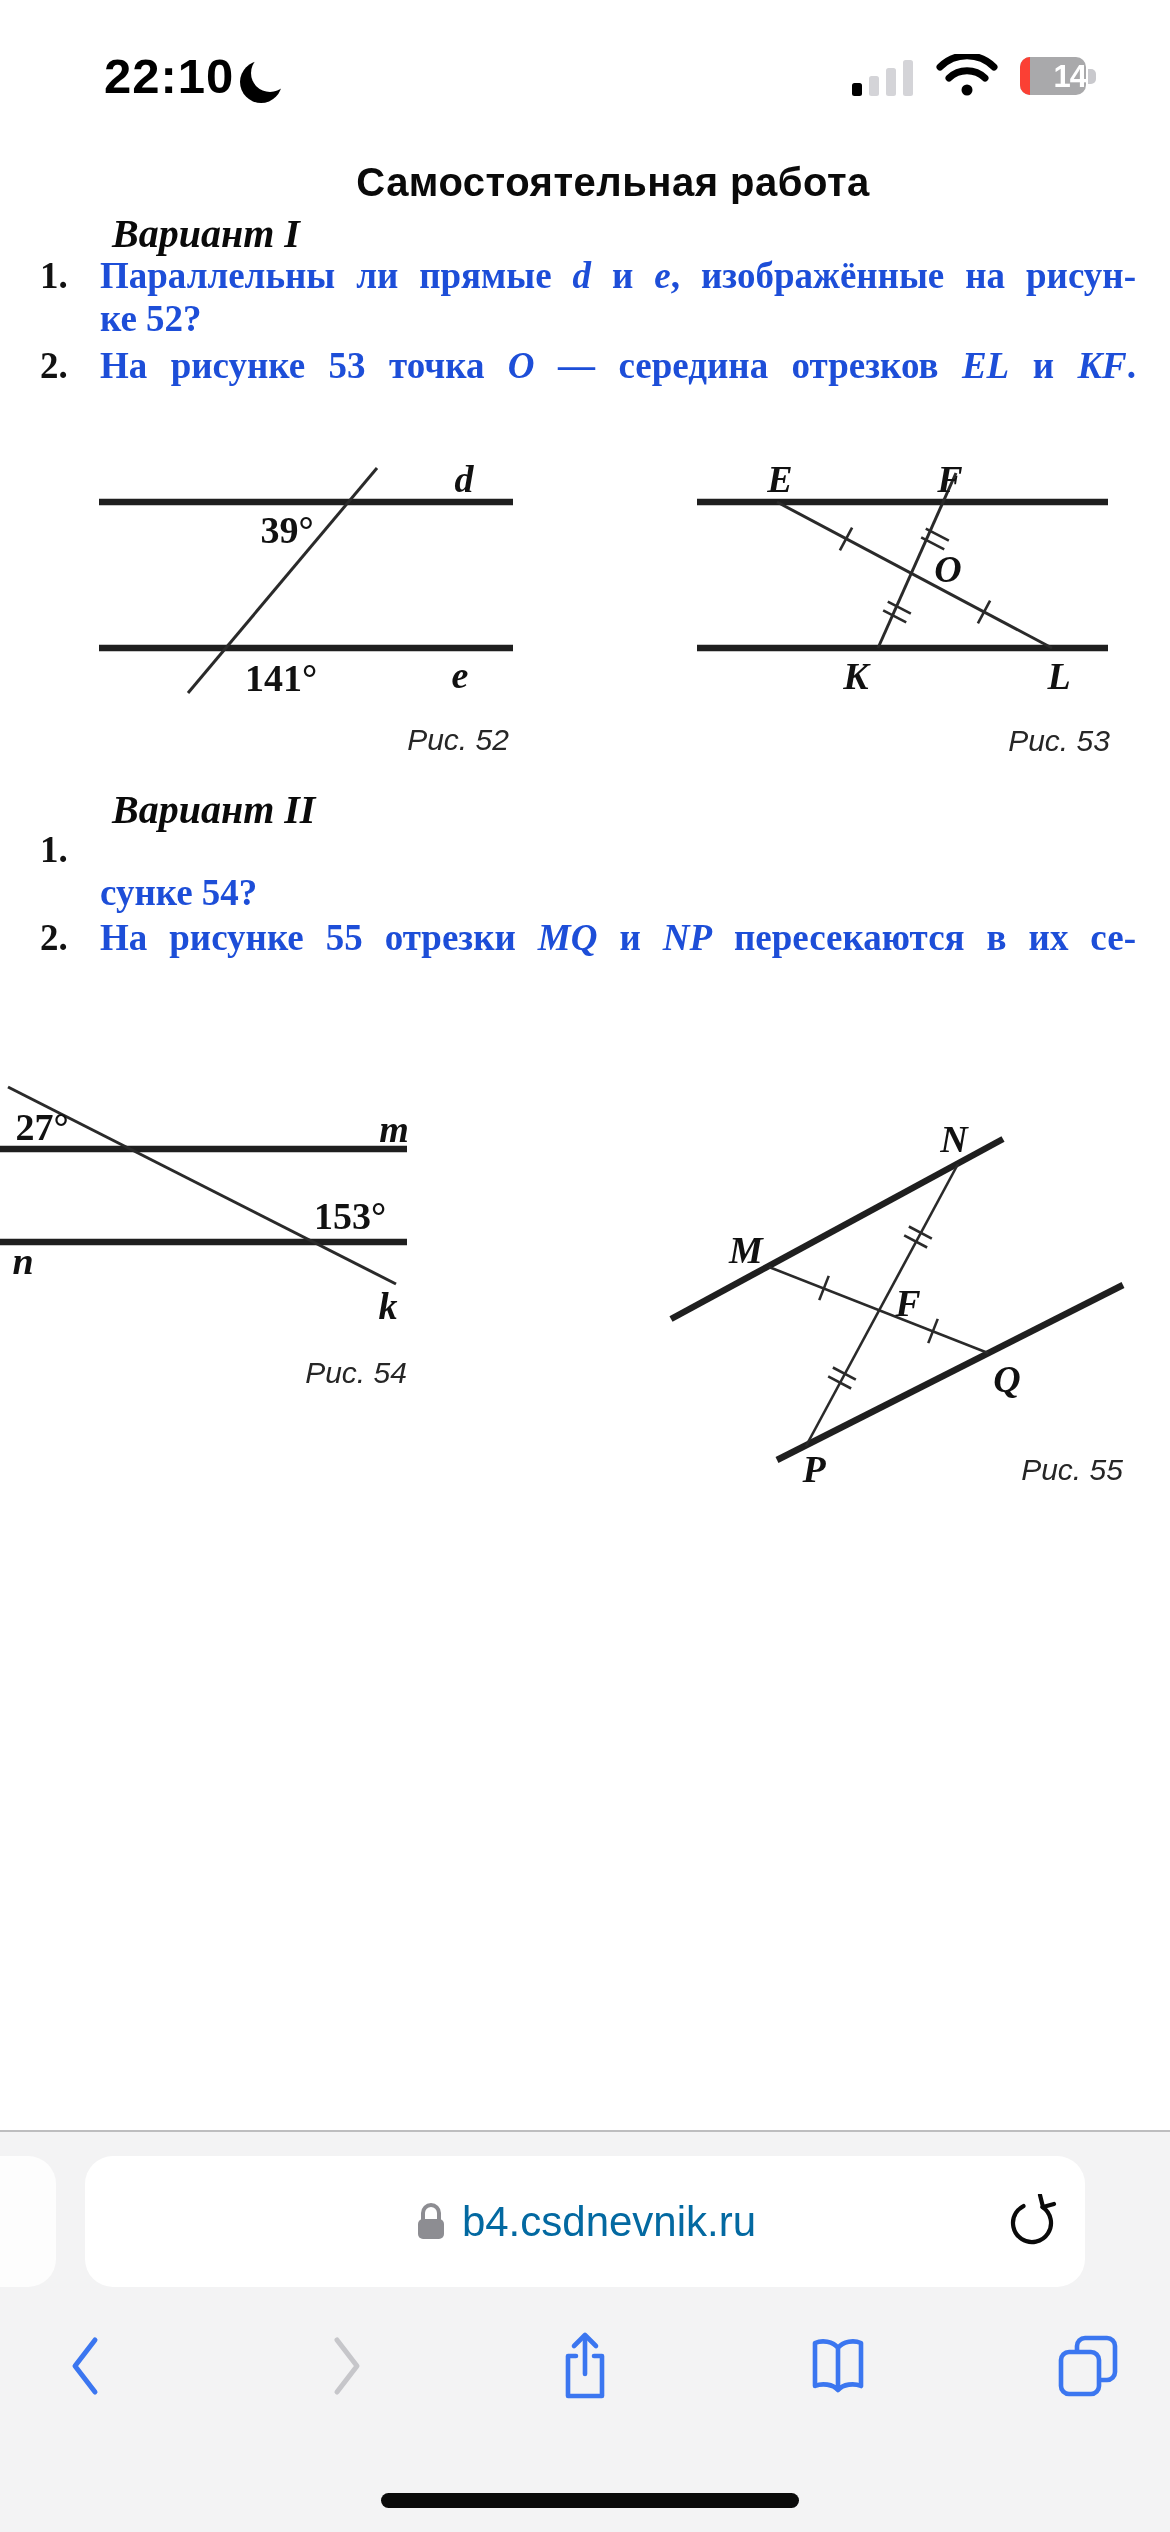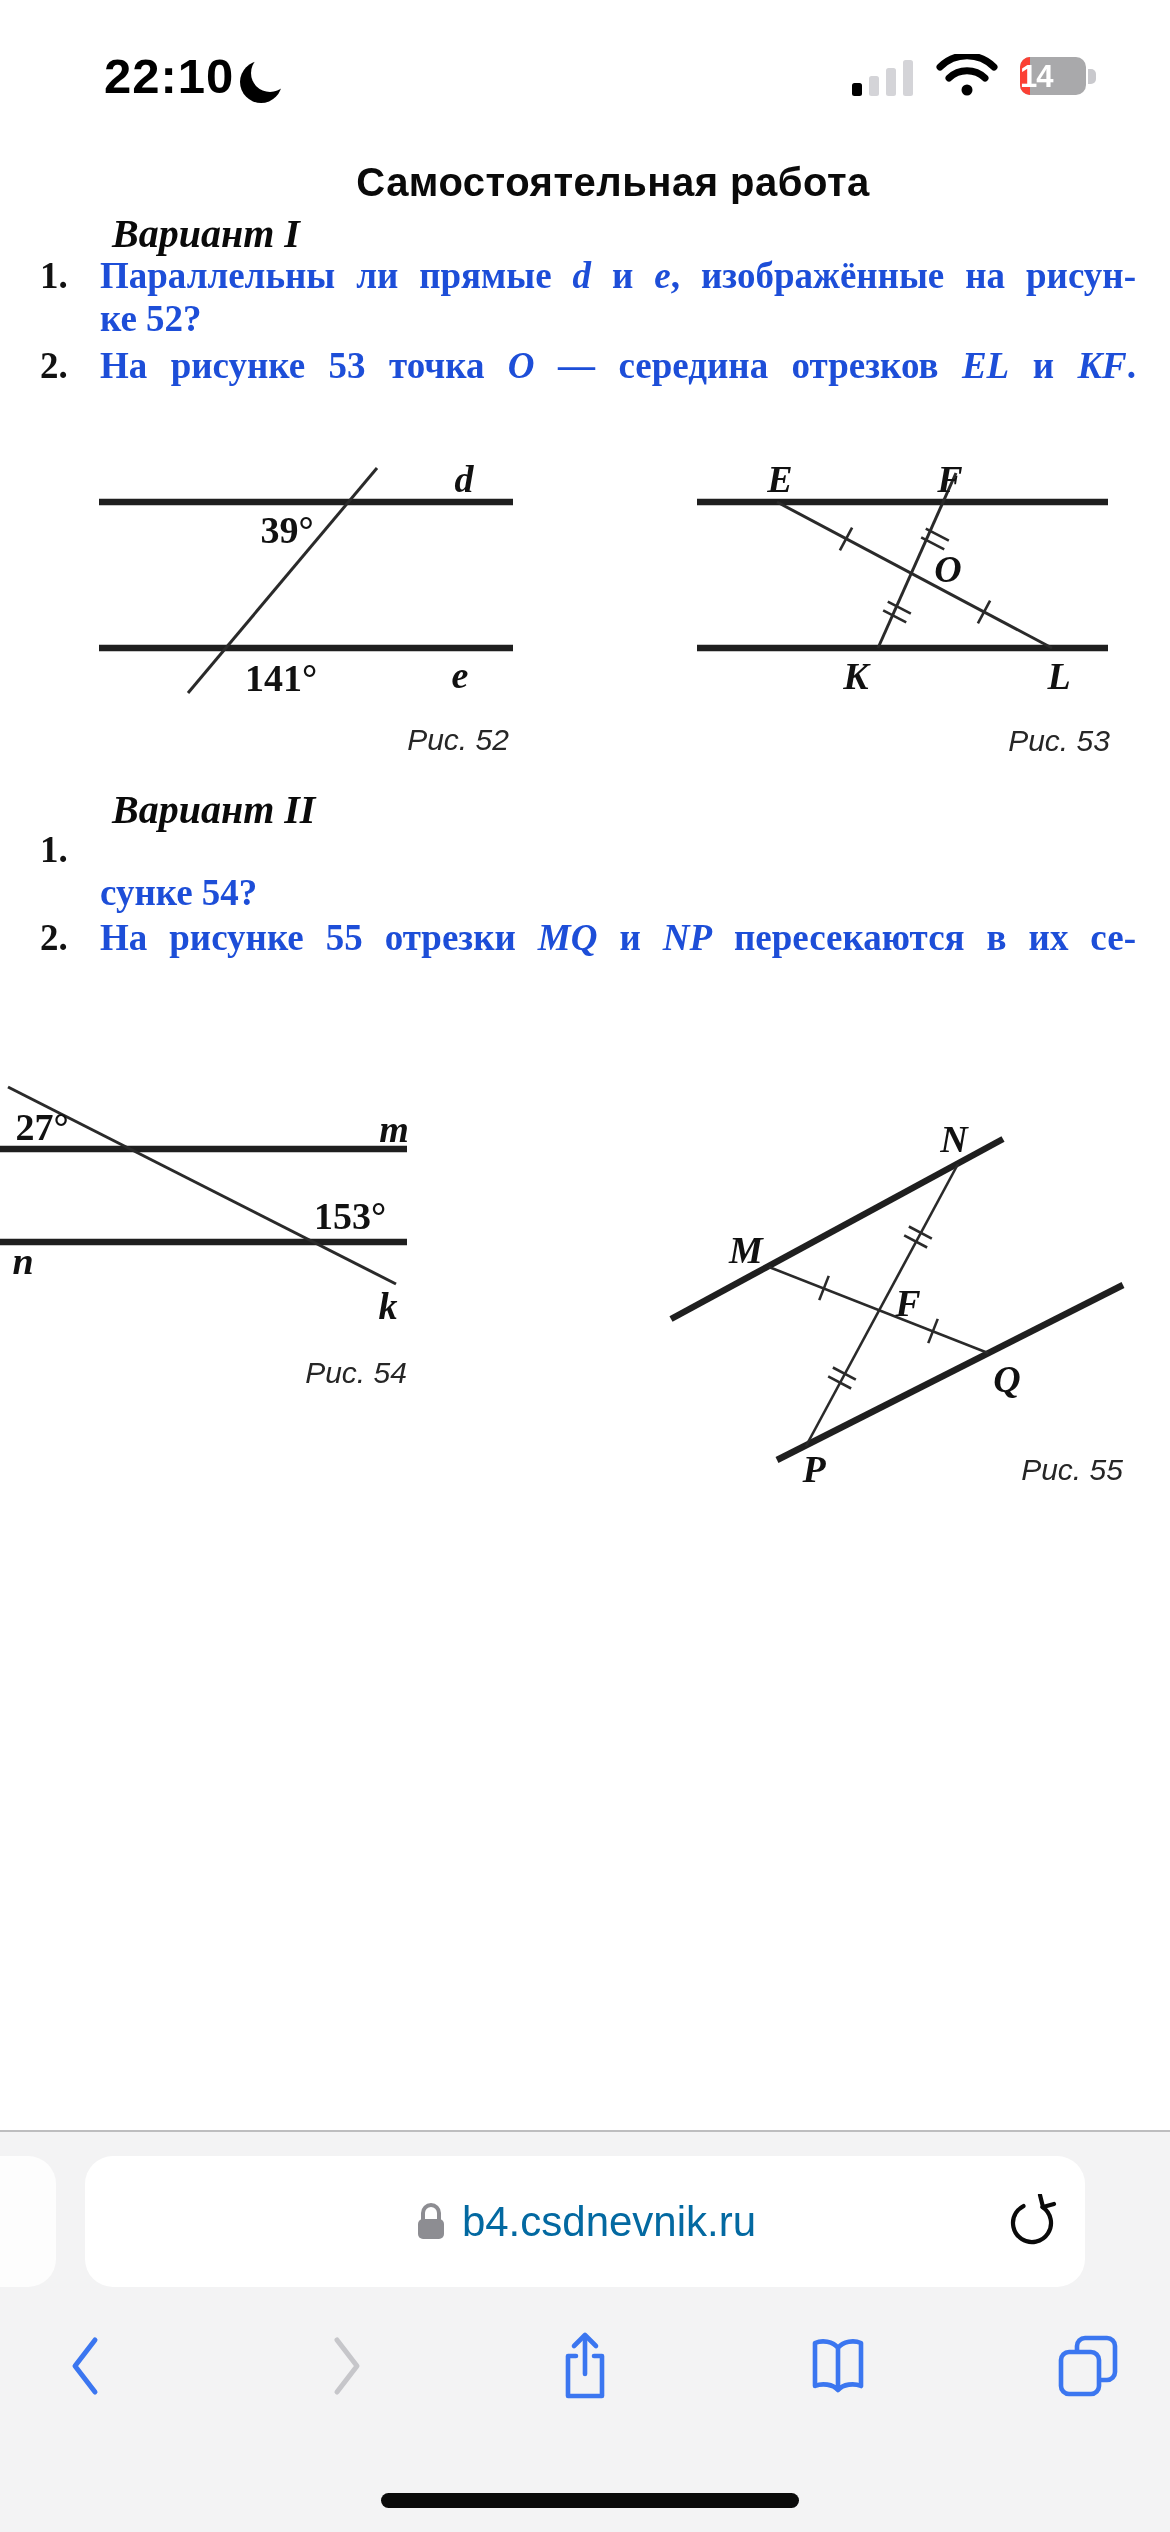--- a/index.html
+++ b/index.html
@@ -18,21 +18,21 @@
   .sig-wrap    { position:absolute; left:852px; top:57px; }
   .wifi-wrap   { position:absolute; left:936px; top:54px; }
   .battery     {
     position:absolute; left:1020px; top:57px; width:66px; height:38px;
     border-radius:10px; background:#a9a9ab; overflow:hidden;
   }
   .batt-red    { position:absolute; left:0; top:0; width:10px; height:38px; background:#fb4034; }
   .batt-num    {
     position:absolute; left:0; top:0; width:66px; height:38px;
     font-family:"Liberation Sans",sans-serif; font-weight:bold; font-size:31px;
-    color:#fff; text-align:left; line-height:39px; letter-spacing:-1px;
+    color:#fff; text-align:right; line-height:39px; letter-spacing:-1px;
   }
   .batt-nub    { position:absolute; left:1088px; top:69px; width:8px; height:15px;
                  border-radius:0 5px 5px 0; background:#c9c9cd; }
   
   .ws-title {
     position:absolute; left:28px; top:160px; width:1170px; text-align:center;
     font-family:"Liberation Sans",sans-serif; font-weight:bold;
     font-size:40px; letter-spacing:0.5px; color:#0a0a0a;
   }
   .variant-h {

